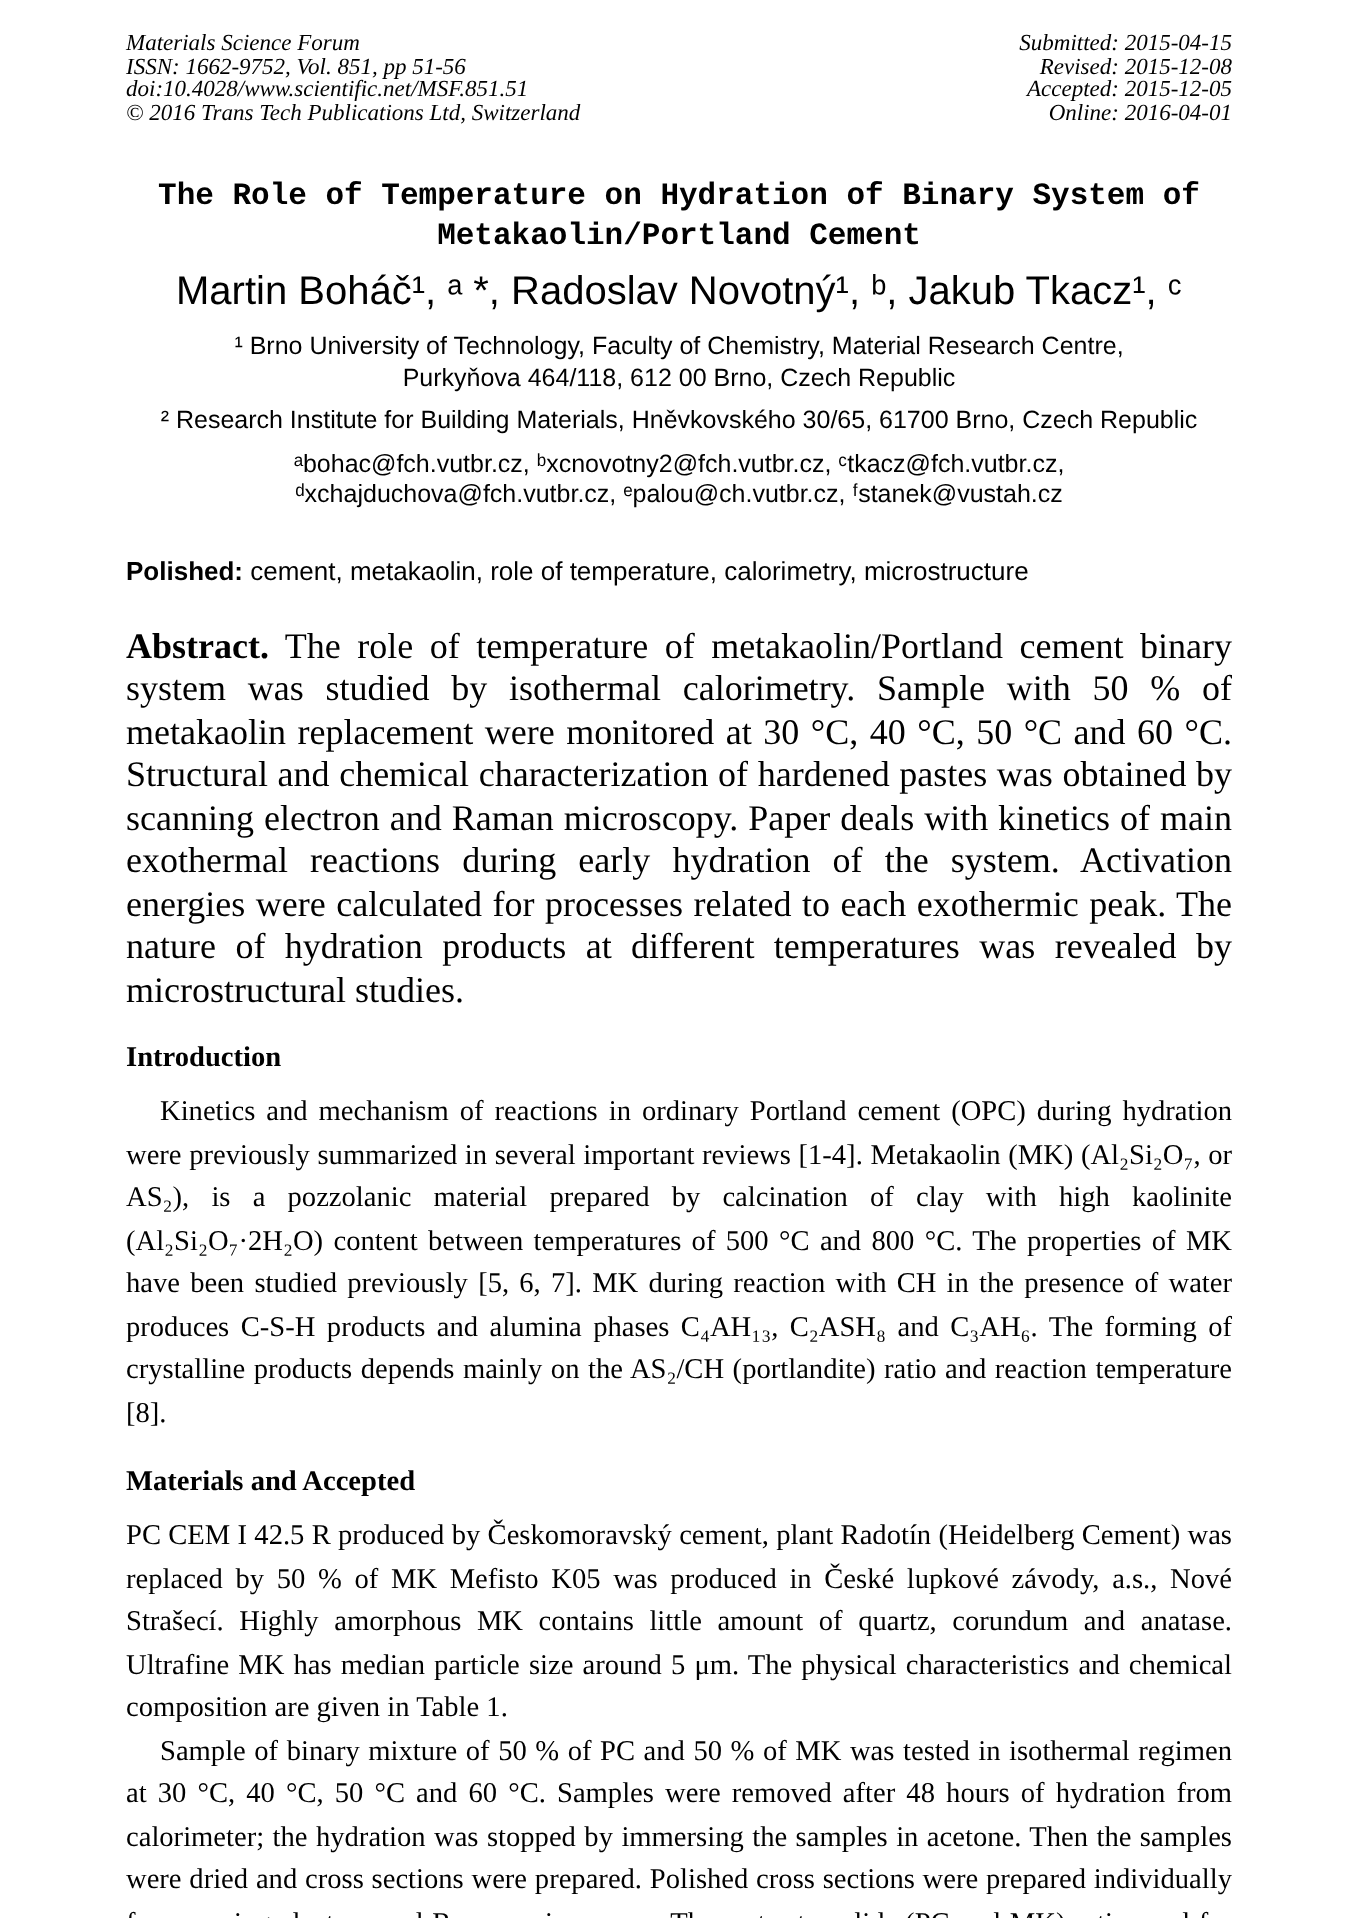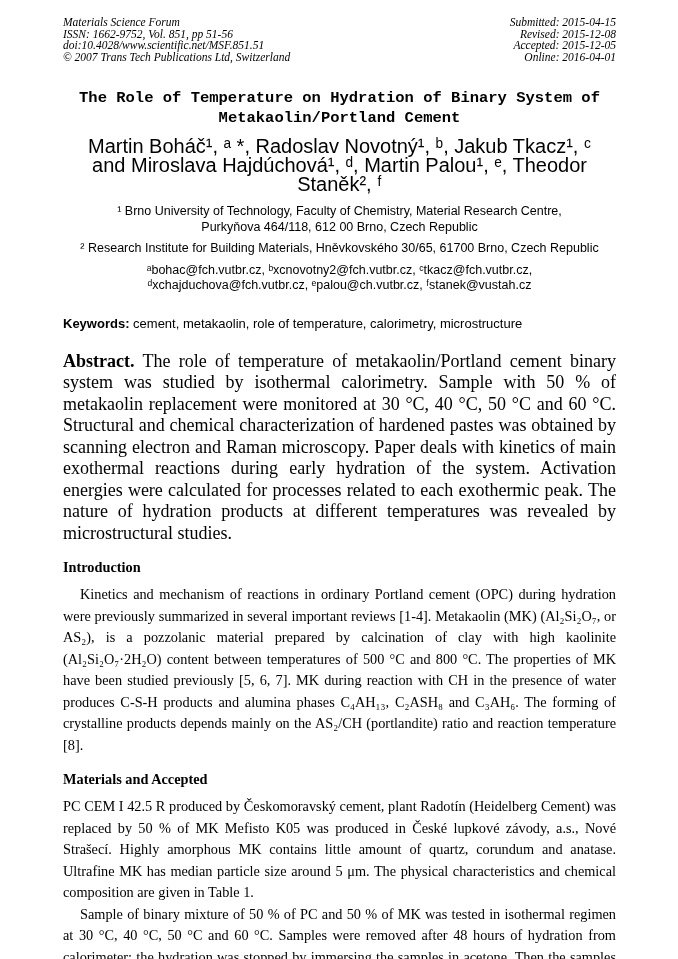--- a/index.html
+++ b/index.html
@@ -94,53 +94,52 @@
   .body-para.indent { text-indent: 17px; }
 </style>
 </head>
 <body>
 
 <div class="page-header">
   <div class="left">
     <div>Materials Science Forum</div>
     <div>ISSN: 1662-9752, Vol. 851, pp 51-56</div>
     <div>doi:10.4028/www.scientific.net/MSF.851.51</div>
-    <div>© 2007 Trans Tech Publications Ltd, Switzerland</div>
+    <div>© 2016 Trans Tech Publications Ltd, Switzerland</div>
   </div>
   <div class="right">
     <div>Submitted: 2015-04-15</div>
     <div>Revised: 2015-12-08</div>
     <div>Accepted: 2015-12-05</div>
     <div>Online: 2016-04-01</div>
   </div>
 </div>
 
 <div class="title-block">
   <div>The Role of Temperature on Hydration of Binary System of</div>
   <div>Metakaolin/Portland Cement</div>
 </div>
 
 <div class="authors-block">
   <div>Martin Boháč¹, ᵃ *, Radoslav Novotný¹, ᵇ, Jakub Tkacz¹, ᶜ</div>
-  <div>and Miroslava Hajdúchová¹, ᵈ, Martin Palou¹, ᵉ, Theodor Staněk², ᶠ</div>
 </div>
 
 <div class="affil-1">
   <div>¹ Brno University of Technology, Faculty of Chemistry, Material Research Centre,</div>
   <div>Purkyňova 464/118, 612 00 Brno, Czech Republic</div>
 </div>
 
 <div class="affil-2">² Research Institute for Building Materials, Hněvkovského 30/65, 61700 Brno, Czech Republic</div>
 
 <div class="emails-block">
   <div>ᵃbohac@fch.vutbr.cz, ᵇxcnovotny2@fch.vutbr.cz, ᶜtkacz@fch.vutbr.cz,</div>
   <div>ᵈxchajduchova@fch.vutbr.cz, ᵉpalou@ch.vutbr.cz, ᶠstanek@vustah.cz</div>
 </div>
 
-<div class="keywords-line"><b>Keywords:</b><span> cement, metakaolin, role of temperature, calorimetry, microstructure</span></div>
+<div class="keywords-line"><b>Polished:</b><span> cement, metakaolin, role of temperature, calorimetry, microstructure</span></div>
 
 <p class="abstract-para"><b>Abstract.</b><span> The role of temperature of metakaolin/Portland cement binary system was studied by isothermal calorimetry. Sample with 50 % of metakaolin replacement were monitored at 30 °C, 40 °C, 50 °C and 60 °C. Structural and chemical characterization of hardened pastes was obtained by scanning electron and Raman microscopy. Paper deals with kinetics of main exothermal reactions during early hydration of the system. Activation energies were calculated for processes related to each exothermic peak. The nature of hydration products at different temperatures was revealed by microstructural studies.</span></p>
 
 <div class="section-heading">Introduction</div>
 
 <p class="body-para indent first-after-heading">Kinetics and mechanism of reactions in ordinary Portland cement (OPC) during hydration were previously summarized in several important reviews [1-4]. Metakaolin (MK) (Al₂Si₂O₇, or AS₂), is a pozzolanic material prepared by calcination of clay with high kaolinite (Al₂Si₂O₇·2H₂O) content between temperatures of 500 °C and 800 °C. The properties of MK have been studied previously [5, 6, 7]. MK during reaction with CH in the presence of water produces C-S-H products and alumina phases C₄AH₁₃, C₂ASH₈ and C₃AH₆. The forming of crystalline products depends mainly on the AS₂/CH (portlandite) ratio and reaction temperature [8].</p>
 
 <div class="section-heading">Materials and Accepted</div>
 
 <p class="body-para first-after-heading">PC CEM I 42.5 R produced by Českomoravský cement, plant Radotín (Heidelberg Cement) was replaced by 50 % of MK Mefisto K05 was produced in České lupkové závody, a.s., Nové Strašecí. Highly amorphous MK contains little amount of quartz, corundum and anatase. Ultrafine MK has median particle size around 5 μm. The physical characteristics and chemical composition are given in Table 1.</p>

